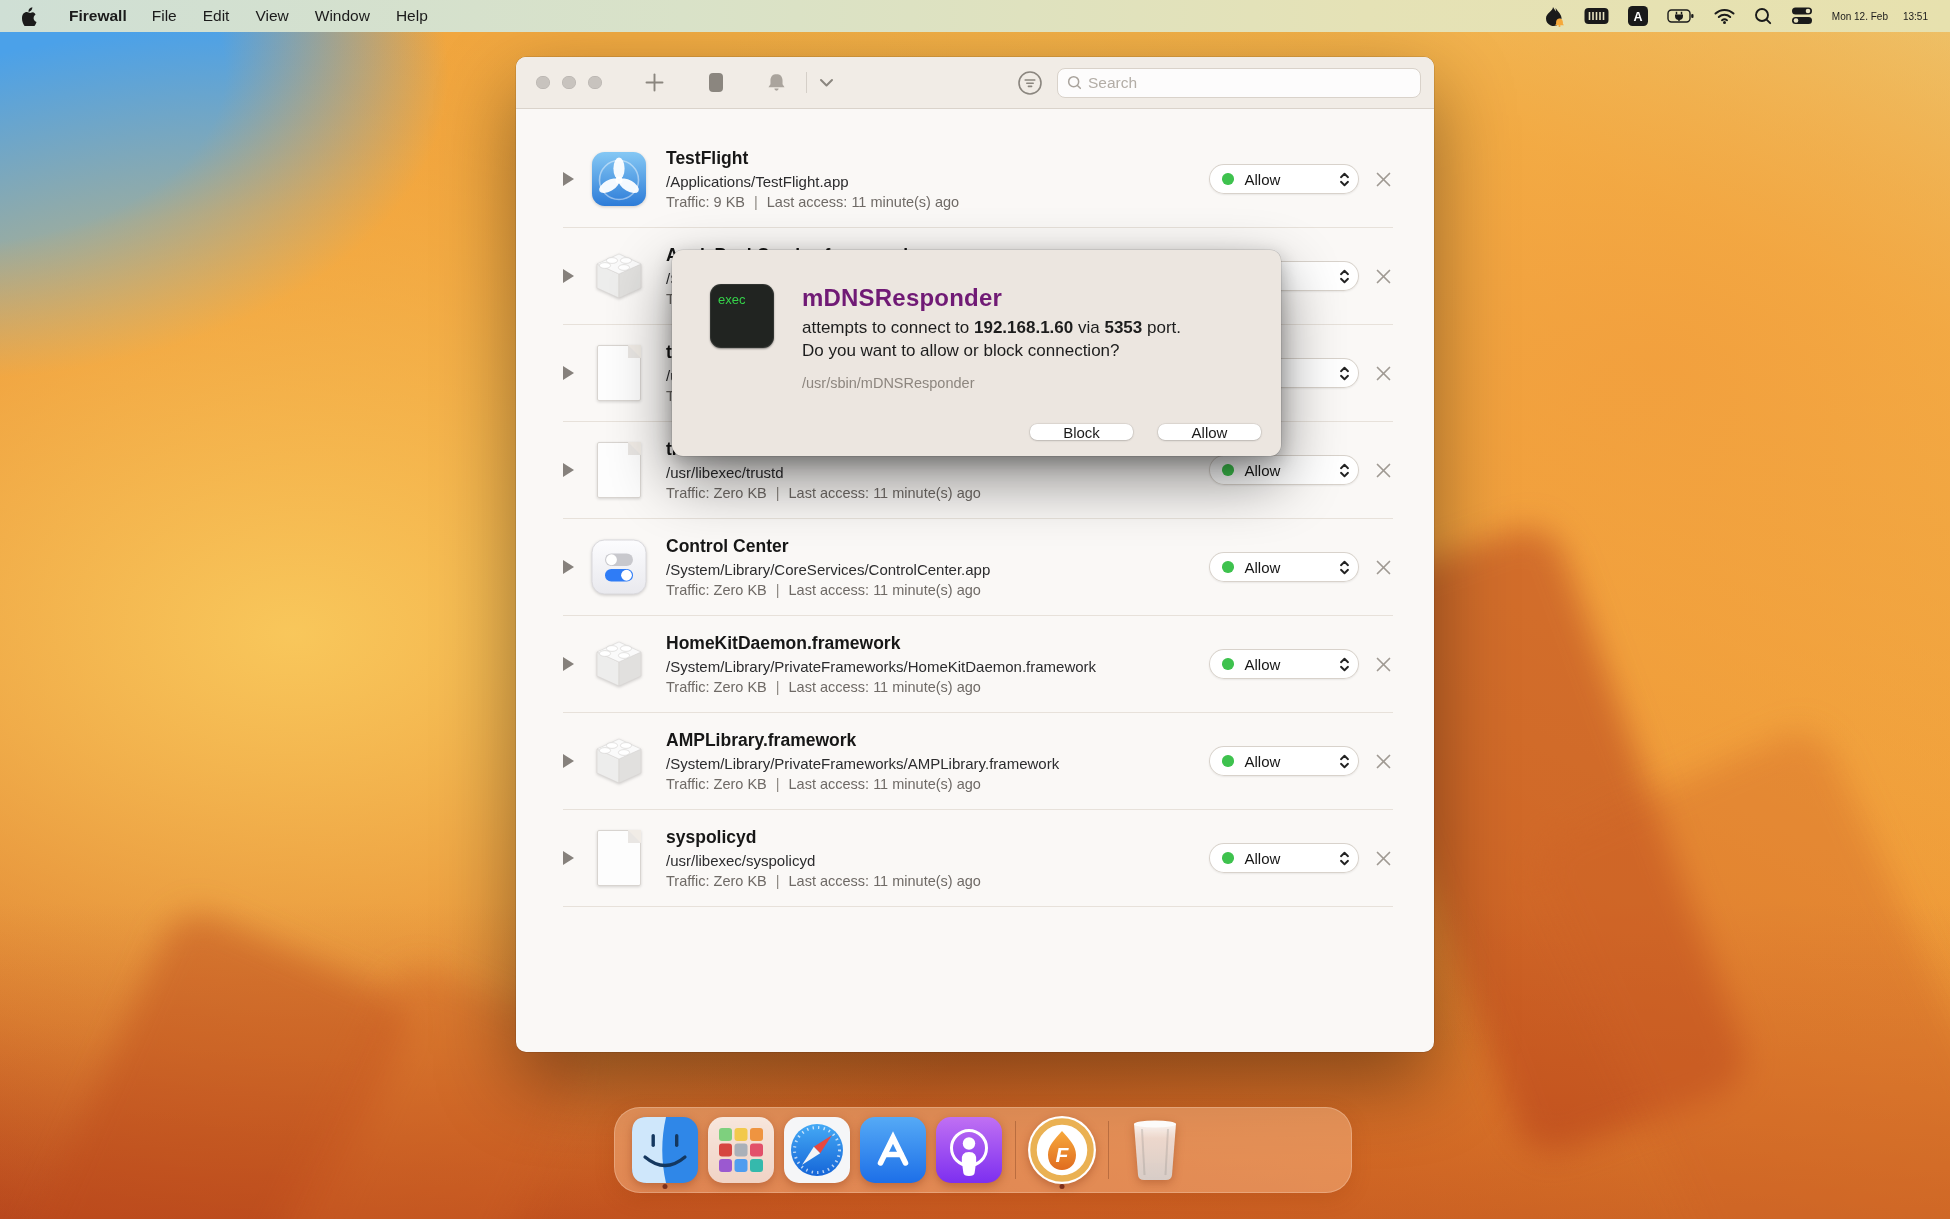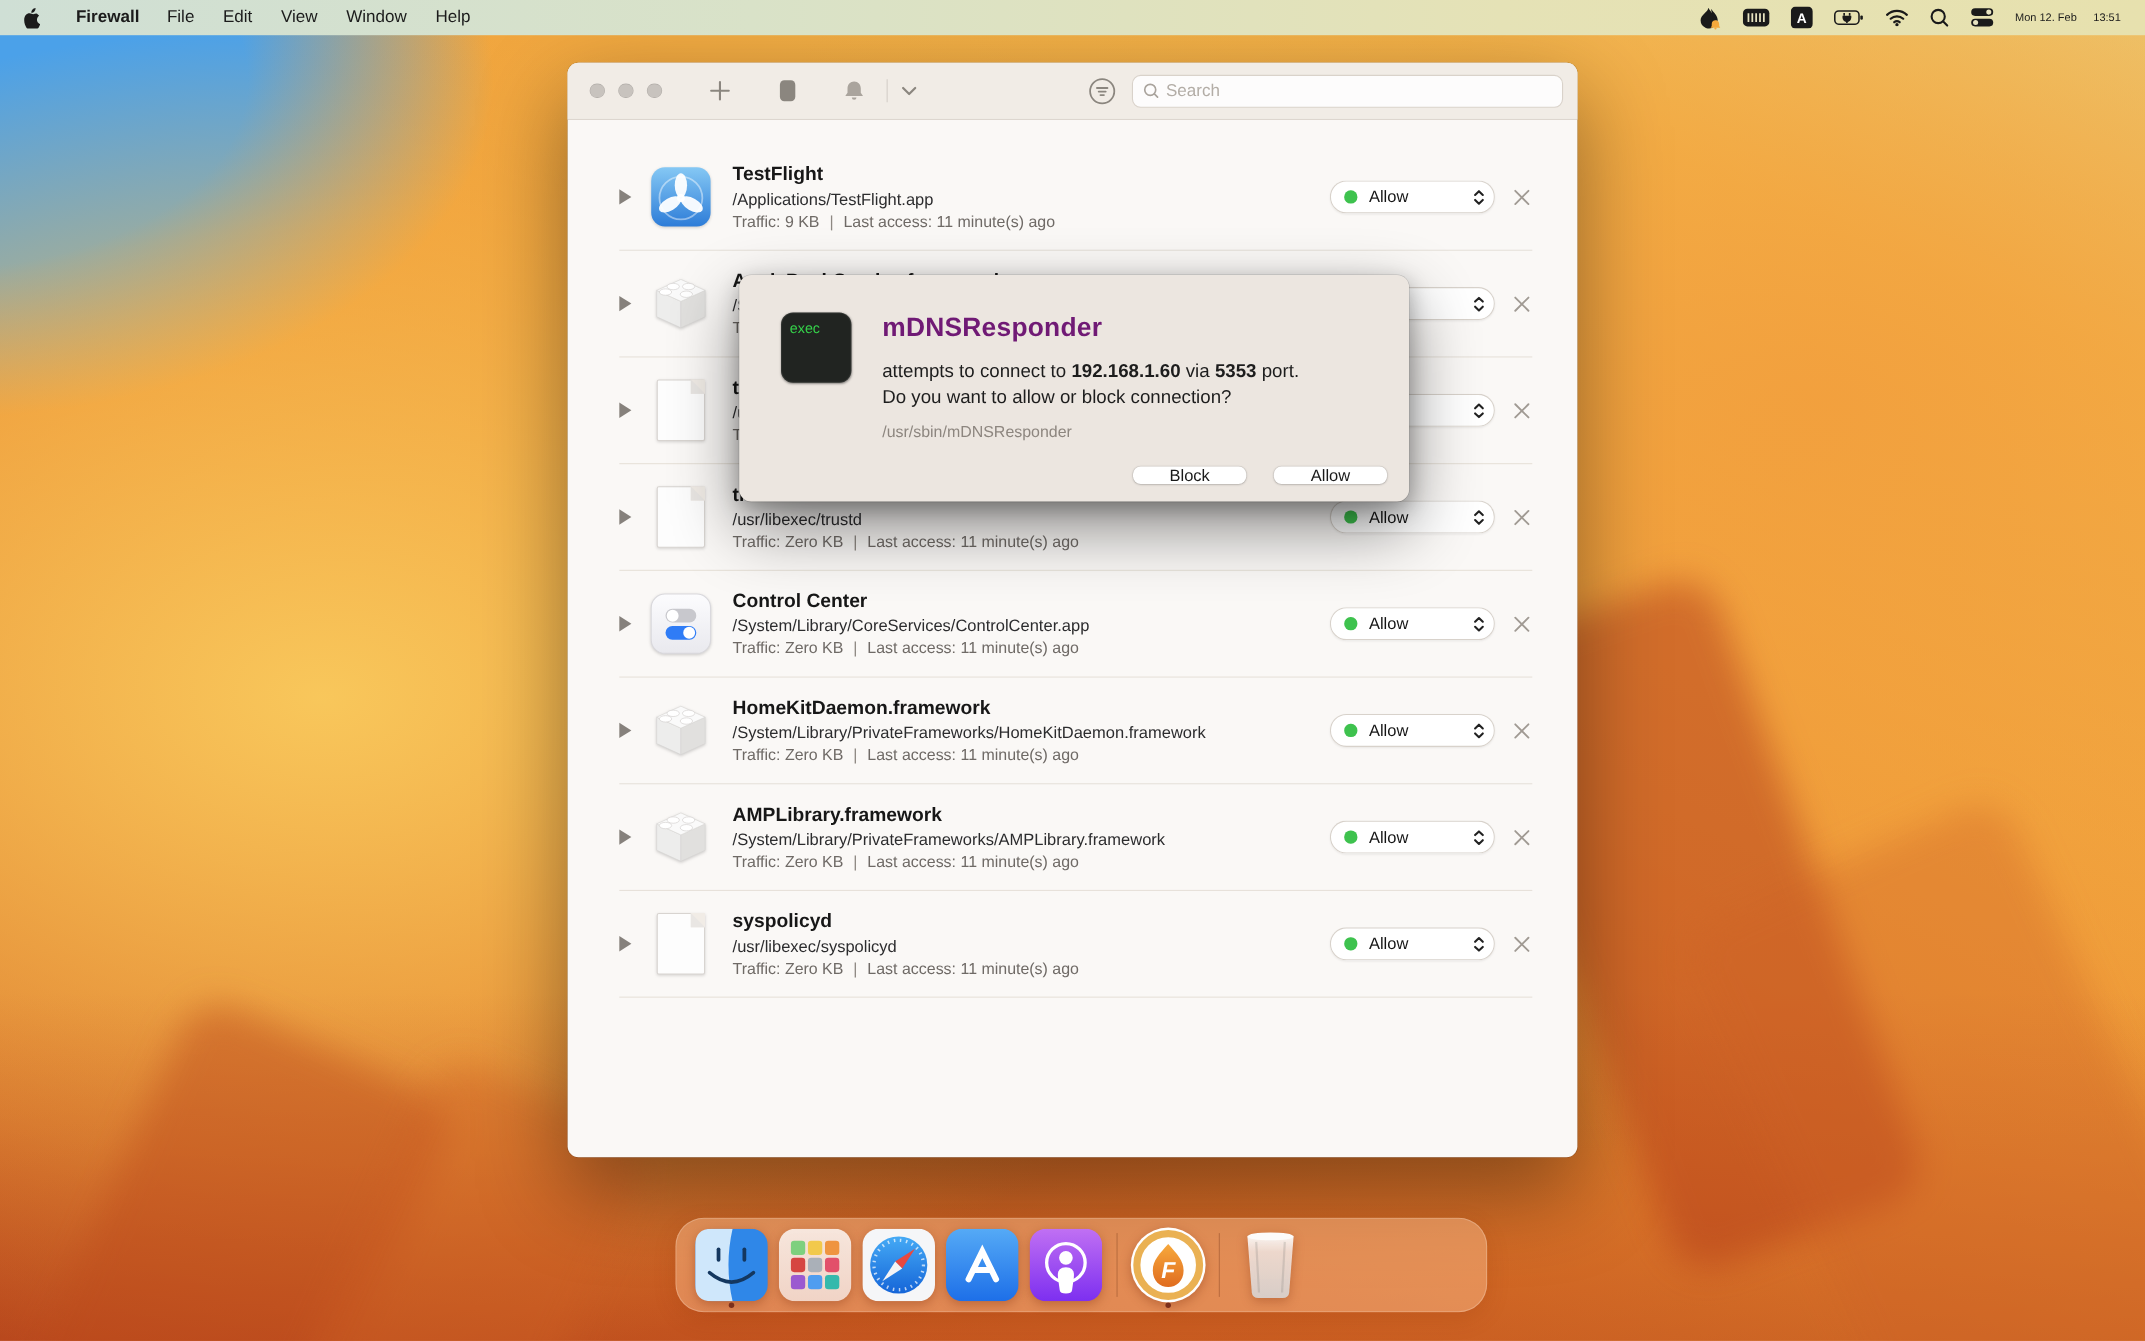--- a/index.html
+++ b/index.html
@@ -40,21 +40,21 @@
     border-radius:10px 10px 0 0; display:flex; align-items:center; padding:0 13px 0 20px; }
   .tl { width:13.5px; height:13.5px; border-radius:50%; background:#c8c3be; box-shadow:inset 0 0 0 .5px rgba(0,0,0,.12); margin-right:12.5px; }
   .tb-ico { color:#8b867f; display:flex; align-items:center; justify-content:center; }
   .tb-plus { margin-left:42px; }
   .tb-square { margin-left:44px; width:14px; height:19px; border-radius:4px; background:#8b867f; }
   .tb-bell { margin-left:42px; }
   .tb-div { margin-left:18px; width:1px; height:21px; background:#d5cfc8; }
   .tb-chev { margin-left:12px; }
   .tb-spacer { flex:1; }
   .tb-filter { margin-right:14px; }
-  .searchbox { width:392px; height:30px; background:rgba(255,255,255,.85); border:1px solid #d9d2ca; border-radius:8px;
+  .searchbox { width:364px; height:30px; background:rgba(255,255,255,.85); border:1px solid #d9d2ca; border-radius:8px;
     display:flex; align-items:center; padding:0 9px; }
   .searchbox .ph { color:#b3ada6; font-size:15.5px; margin-left:6px; }
 
   
   .rows { margin-top:22px; }
   .row { height:97px; margin:0 41px 0 47px; display:flex; align-items:center; border-bottom:1px solid #e7e1da; }
   .disclosure { width:0; height:0; border-left:11px solid #86817c; border-top:7px solid transparent; border-bottom:7px solid transparent; margin-right:17px; flex:none; }
   .ric { width:56px; height:56px; margin-right:19px; flex:none; filter:drop-shadow(0 1px 1.5px rgba(0,0,0,.18)); }
   .docic { position:relative; width:44px; height:56px; margin:0 25px 0 6px; flex:none; background:#fdfdfd; border:1px solid #d8d4d0; border-radius:2px;
     filter:drop-shadow(0 1px 1.5px rgba(0,0,0,.15)); }
@@ -75,21 +75,21 @@
   .pill .stepper { margin-right:9px; }
   .xbtn { margin-left:15px; flex:none; display:flex; }
 
   
   .dialog { position:absolute; left:672px; top:250px; width:609px; height:206px; z-index:30;
     background:#ece6e0; border-radius:11px;
     box-shadow:0 24px 60px rgba(0,0,0,.45), 0 6px 18px rgba(0,0,0,.25), 0 0 0 .5px rgba(0,0,0,.16); }
   .dlg-inner { display:flex; padding:34px 0 0 38px; }
   .dlg-text { margin-left:28px; width:420px; }
   .dlg-title { font-size:24px; font-weight:700; color:#701a75; letter-spacing:.2px; }
-  .dlg-body { margin-top:15px; font-size:17px; line-height:1.33; color:#1d1d1d; }
+  .dlg-body { margin-top:5px; font-size:17px; line-height:1.33; color:#1d1d1d; }
   .dlg-body b { font-weight:700; }
   .dlg-path { margin-top:13px; font-size:14.5px; color:#8d867f; }
   .dlg-btns { position:absolute; right:20px; bottom:16px; display:flex; gap:25px; }
   .dlg-btn { width:103px; height:16px; background:#ffffff; border-radius:7px; border:none;
     box-shadow:0 .5px 2px rgba(0,0,0,.28), 0 0 0 .5px rgba(0,0,0,.06);
     font-size:15px; color:#1a1a1a; font-family:inherit; display:flex; align-items:center; justify-content:center; }
 
   
   .dock { position:absolute; left:614px; top:1107px; width:738px; height:86px; z-index:20;
     background:rgba(255,193,146,.45); border-radius:26px;

